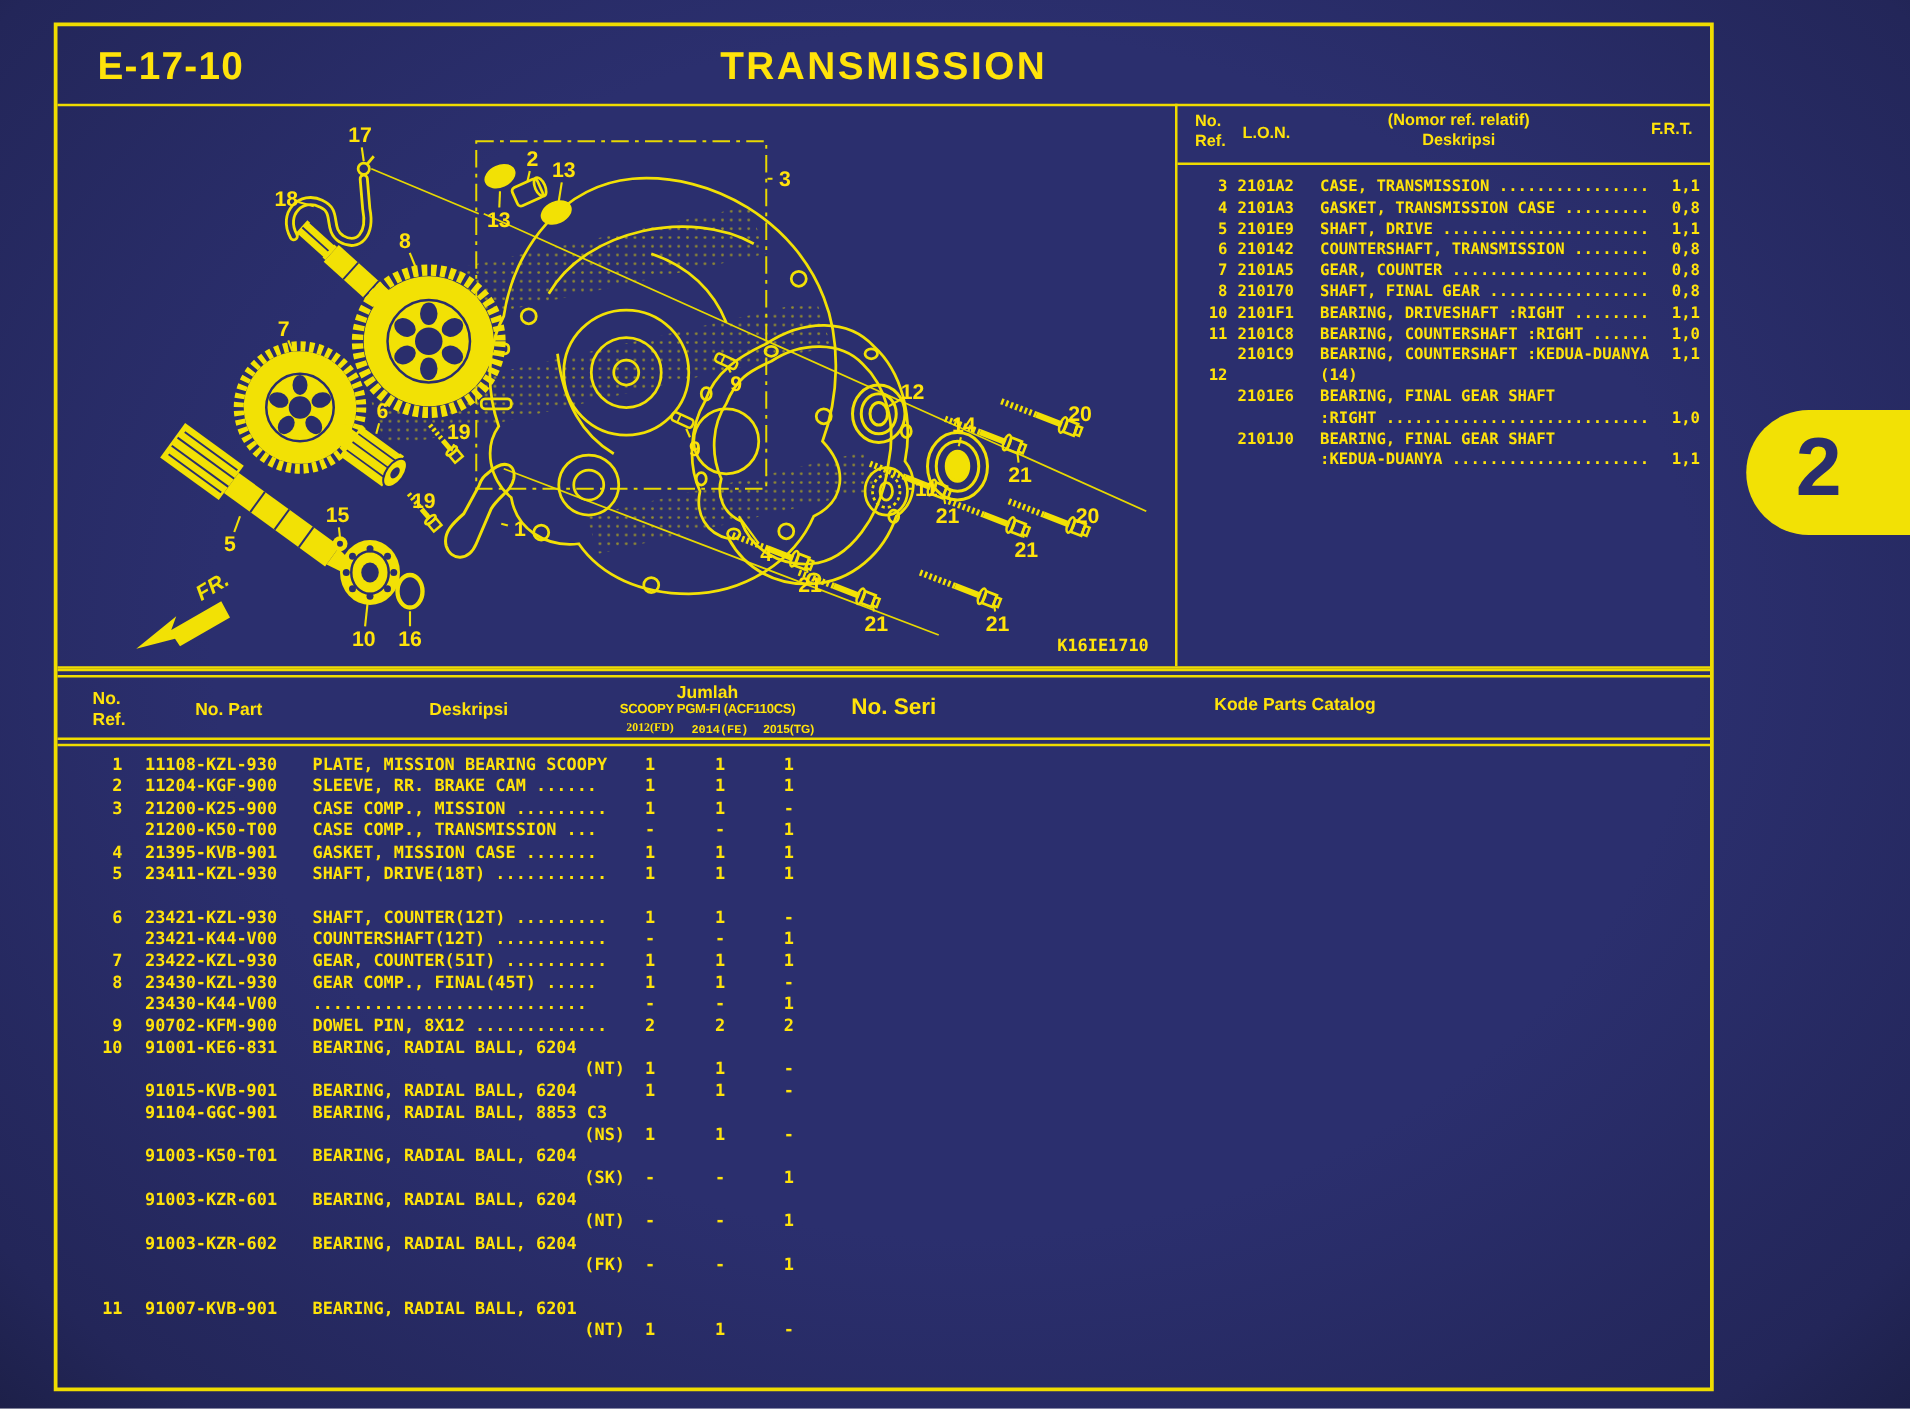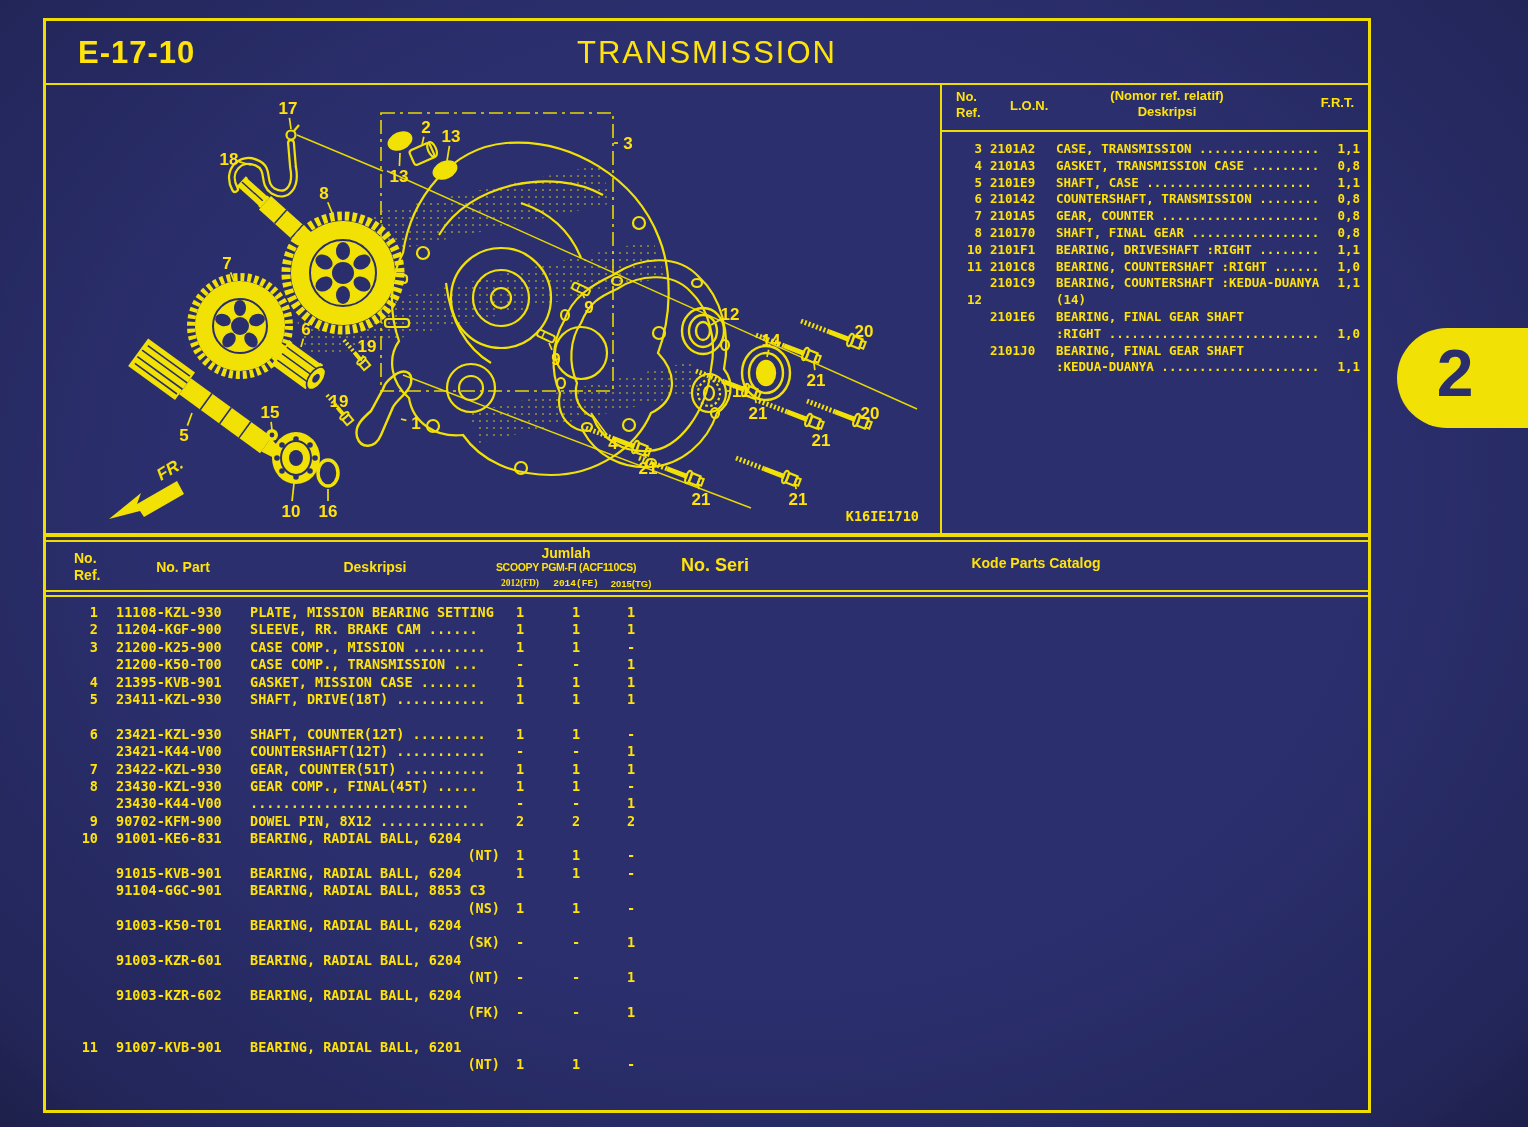--- a/index.html
+++ b/index.html
@@ -12,27 +12,27 @@
   html,body{margin:0;padding:0;}
   body{width:1528px;height:1127px;overflow:hidden;
        font-family:"Liberation Sans",sans-serif;}
   .stage{position:relative;width:1528px;height:1127px;
          background:radial-gradient(ellipse at 50% 45%, #2b2f6e 55%, #232659 90%, #1d2049 100%);}
   .page{position:absolute;left:43px;top:18px;width:1328px;height:1095px;
         box-sizing:border-box;border:3px solid var(--line);}
   
   .hdr{position:absolute;left:0;top:0;right:0;height:62px;border-bottom:2.5px solid var(--line);}
   .hdr-code{position:absolute;left:32px;top:14px;font-size:31px;font-weight:bold;color:var(--txt);letter-spacing:1px;}
-  .hdr-title{position:absolute;left:0;right:0;top:14px;text-align:center;font-size:31px;font-weight:normal;color:var(--txt);letter-spacing:2px;}
+  .hdr-title{position:absolute;left:0;right:0;top:14px;text-align:center;font-size:31px;font-weight:bold;color:var(--txt);letter-spacing:2px;}
   
   .ref-panel{position:absolute;right:0;top:62px;width:428px;height:450px;box-sizing:border-box;
              border-left:2.5px solid var(--line);}
   .ref-head{position:relative;height:47px;border-bottom:2.5px solid var(--line);color:var(--txt);font-weight:bold;font-size:13px;}
   .rh-ref{position:absolute;left:14px;top:6px;line-height:16px;}
-  .rh-lon{position:absolute;left:68px;top:15px;}
+  .rh-lon{position:absolute;left:52px;top:15px;}
   .rh-desc{position:absolute;left:100px;top:5px;width:250px;text-align:center;line-height:16px;}
   .rh-frt{position:absolute;right:14px;top:12px;padding-left:12px;}
   .ref-rows{padding-top:9px;}
   .rrow{position:relative;height:16.8px;font-family:"DejaVu Sans Mono",monospace;font-weight:bold;
         font-size:12.5px;color:var(--txt);white-space:pre;}
   .r-ref{position:absolute;left:8px;width:32px;text-align:right;}
   .r-lon{position:absolute;left:48px;}
   .r-desc{position:absolute;left:114px;width:282px;overflow:hidden;}
   .r-frt{position:absolute;right:8px;}
   
@@ -362,21 +362,21 @@
         <div class="rh-lon">L.O.N.</div>
         <div class="rh-desc">
           <div>(Nomor ref. relatif)</div>
           <div>Deskripsi</div>
         </div>
         <div class="rh-frt">F.R.T.</div>
       </div>
       <div class="ref-rows" id="ref-rows">
           <div class="rrow"><span class="r-ref">3</span><span class="r-lon">2101A2</span><span class="r-desc">CASE, TRANSMISSION ................</span><span class="r-frt">1,1</span></div>
           <div class="rrow"><span class="r-ref">4</span><span class="r-lon">2101A3</span><span class="r-desc">GASKET, TRANSMISSION CASE .........</span><span class="r-frt">0,8</span></div>
-          <div class="rrow"><span class="r-ref">5</span><span class="r-lon">2101E9</span><span class="r-desc">SHAFT, CASE ......................</span><span class="r-frt">1,1</span></div>
+          <div class="rrow"><span class="r-ref">5</span><span class="r-lon">2101E9</span><span class="r-desc">SHAFT, DRIVE ......................</span><span class="r-frt">1,1</span></div>
           <div class="rrow"><span class="r-ref">6</span><span class="r-lon">210142</span><span class="r-desc">COUNTERSHAFT, TRANSMISSION ........</span><span class="r-frt">0,8</span></div>
           <div class="rrow"><span class="r-ref">7</span><span class="r-lon">2101A5</span><span class="r-desc">GEAR, COUNTER .....................</span><span class="r-frt">0,8</span></div>
           <div class="rrow"><span class="r-ref">8</span><span class="r-lon">210170</span><span class="r-desc">SHAFT, FINAL GEAR .................</span><span class="r-frt">0,8</span></div>
           <div class="rrow"><span class="r-ref">10</span><span class="r-lon">2101F1</span><span class="r-desc">BEARING, DRIVESHAFT :RIGHT ........</span><span class="r-frt">1,1</span></div>
           <div class="rrow"><span class="r-ref">11</span><span class="r-lon">2101C8</span><span class="r-desc">BEARING, COUNTERSHAFT :RIGHT ......</span><span class="r-frt">1,0</span></div>
           <div class="rrow"><span class="r-ref"></span><span class="r-lon">2101C9</span><span class="r-desc">BEARING, COUNTERSHAFT :KEDUA-DUANYA</span><span class="r-frt">1,1</span></div>
           <div class="rrow"><span class="r-ref">12</span><span class="r-lon"></span><span class="r-desc">(14)</span><span class="r-frt"></span></div>
           <div class="rrow"><span class="r-ref"></span><span class="r-lon">2101E6</span><span class="r-desc">BEARING, FINAL GEAR SHAFT</span><span class="r-frt"></span></div>
           <div class="rrow"><span class="r-ref"></span><span class="r-lon"></span><span class="r-desc">:RIGHT ............................</span><span class="r-frt">1,0</span></div>
           <div class="rrow"><span class="r-ref"></span><span class="r-lon">2101J0</span><span class="r-desc">BEARING, FINAL GEAR SHAFT</span><span class="r-frt"></span></div>
@@ -396,21 +396,21 @@
       <div class="ph-jumlah">Jumlah</div>
       <div class="ph-model">SCOOPY PGM-FI (ACF110CS)</div>
       <div class="ph-y ph-y1">2012(FD)</div>
       <div class="ph-y ph-y2">2014(FE)</div>
       <div class="ph-y ph-y3">2015(TG)</div>
       <div class="ph-seri">No. Seri</div>
       <div class="ph-kode">Kode Parts Catalog</div>
     </div>
 
     <div class="pt-body" id="pt-body">
-        <div class="prow"><span class="p-ref">1</span><span class="p-part">11108-KZL-930</span><span class="p-desc">PLATE, MISSION BEARING SETTING</span><span class="p-q p-q1">1</span><span class="p-q p-q2">1</span><span class="p-q p-q3">1</span></div>
+        <div class="prow"><span class="p-ref">1</span><span class="p-part">11108-KZL-930</span><span class="p-desc">PLATE, MISSION BEARING SCOOPY</span><span class="p-q p-q1">1</span><span class="p-q p-q2">1</span><span class="p-q p-q3">1</span></div>
         <div class="prow"><span class="p-ref">2</span><span class="p-part">11204-KGF-900</span><span class="p-desc">SLEEVE, RR. BRAKE CAM ......</span><span class="p-q p-q1">1</span><span class="p-q p-q2">1</span><span class="p-q p-q3">1</span></div>
         <div class="prow"><span class="p-ref">3</span><span class="p-part">21200-K25-900</span><span class="p-desc">CASE COMP., MISSION .........</span><span class="p-q p-q1">1</span><span class="p-q p-q2">1</span><span class="p-q p-q3">-</span></div>
         <div class="prow"><span class="p-ref"></span><span class="p-part">21200-K50-T00</span><span class="p-desc">CASE COMP., TRANSMISSION ...</span><span class="p-q p-q1">-</span><span class="p-q p-q2">-</span><span class="p-q p-q3">1</span></div>
         <div class="prow"><span class="p-ref">4</span><span class="p-part">21395-KVB-901</span><span class="p-desc">GASKET, MISSION CASE .......</span><span class="p-q p-q1">1</span><span class="p-q p-q2">1</span><span class="p-q p-q3">1</span></div>
         <div class="prow"><span class="p-ref">5</span><span class="p-part">23411-KZL-930</span><span class="p-desc">SHAFT, DRIVE(18T) ...........</span><span class="p-q p-q1">1</span><span class="p-q p-q2">1</span><span class="p-q p-q3">1</span></div>
         <div class="prow spacer"></div>
         <div class="prow"><span class="p-ref">6</span><span class="p-part">23421-KZL-930</span><span class="p-desc">SHAFT, COUNTER(12T) .........</span><span class="p-q p-q1">1</span><span class="p-q p-q2">1</span><span class="p-q p-q3">-</span></div>
         <div class="prow"><span class="p-ref"></span><span class="p-part">23421-K44-V00</span><span class="p-desc">COUNTERSHAFT(12T) ...........</span><span class="p-q p-q1">-</span><span class="p-q p-q2">-</span><span class="p-q p-q3">1</span></div>
         <div class="prow"><span class="p-ref">7</span><span class="p-part">23422-KZL-930</span><span class="p-desc">GEAR, COUNTER(51T) ..........</span><span class="p-q p-q1">1</span><span class="p-q p-q2">1</span><span class="p-q p-q3">1</span></div>
         <div class="prow"><span class="p-ref">8</span><span class="p-part">23430-KZL-930</span><span class="p-desc">GEAR COMP., FINAL(45T) .....</span><span class="p-q p-q1">1</span><span class="p-q p-q2">1</span><span class="p-q p-q3">-</span></div>

